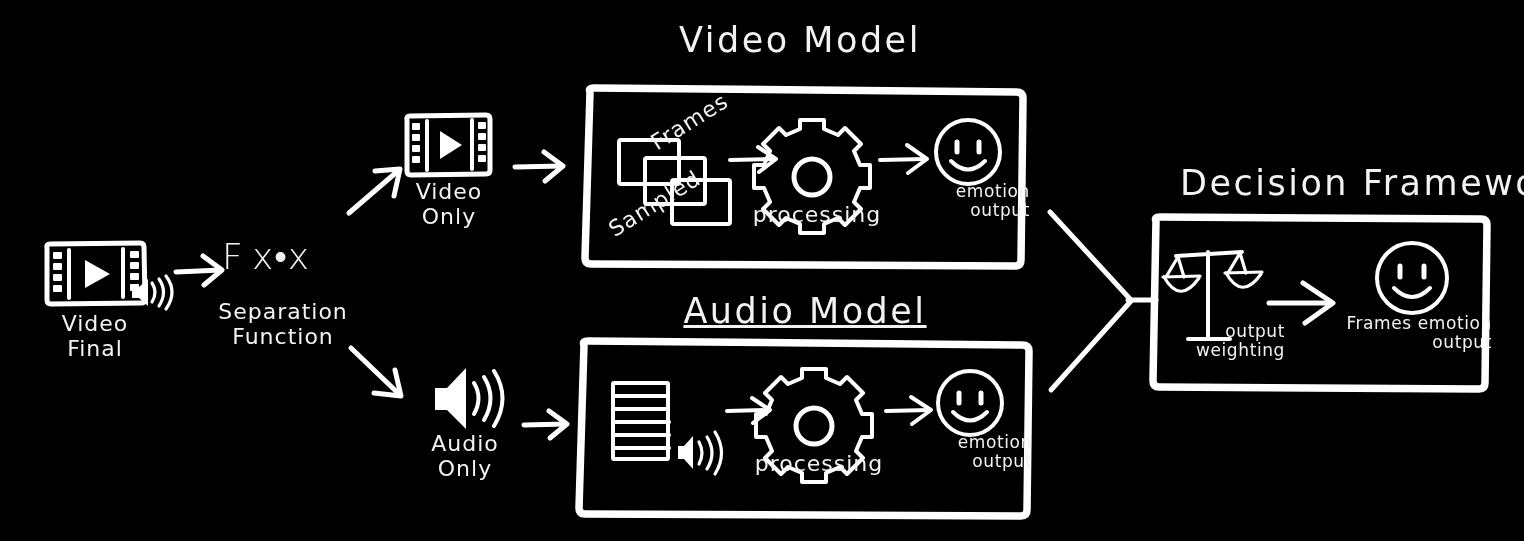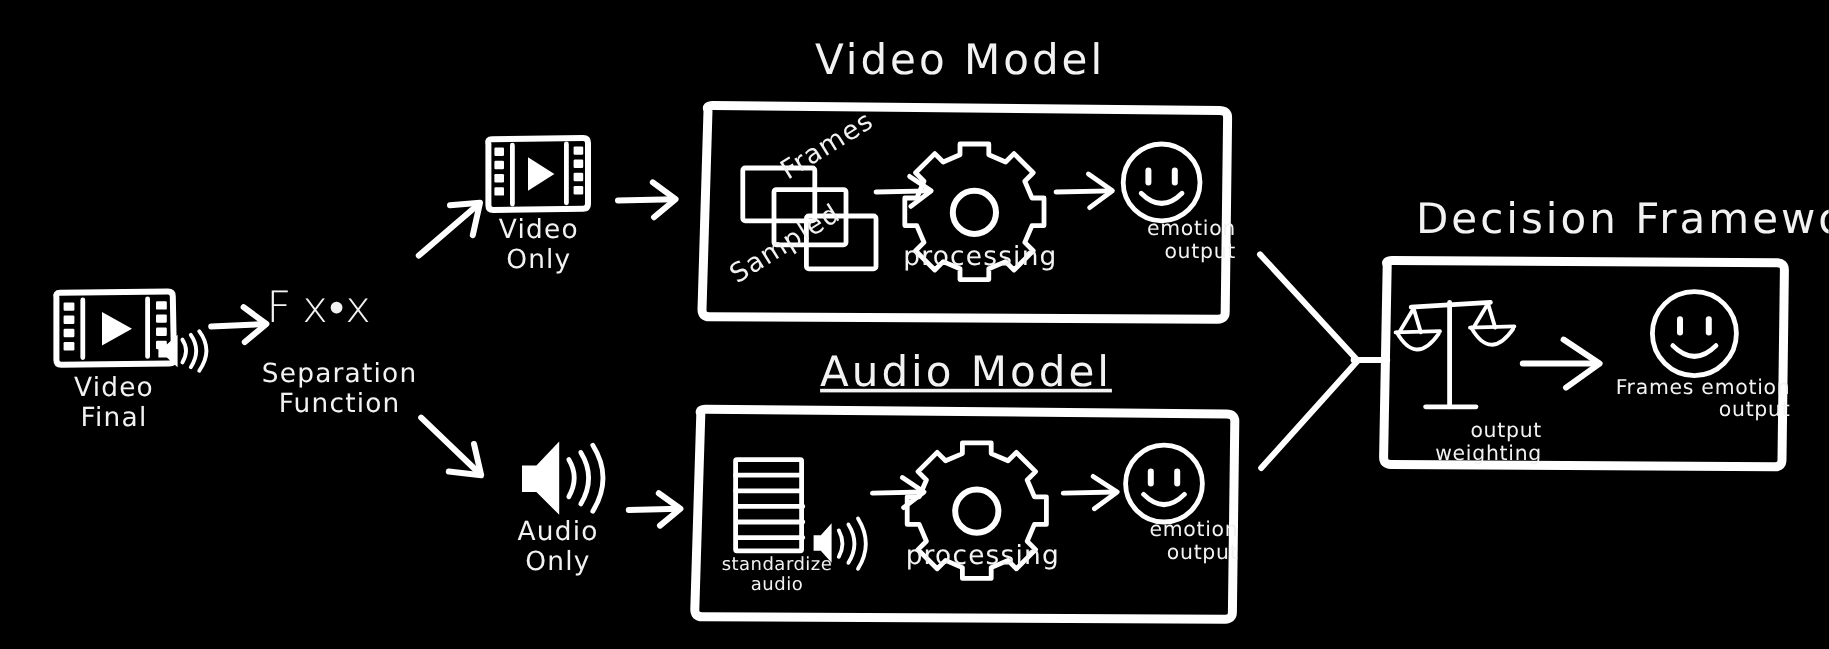--- a/index.html
+++ b/index.html
@@ -275,42 +275,40 @@
 
   <div class="lbl cap" style="left:208px; top:300px; width:150px;"><span>Separation</span>
 <span>Function</span></div>
 
   <div class="lbl cap" style="left:394px; top:180px; width:110px;"><span>Video</span>
 <span>Only</span></div>
 
   <div class="lbl cap" style="left:410px; top:432px; width:110px;"><span>Audio</span>
 <span>Only</span></div>
 
-  <div class="lbl title" style="left:600px; top:32px; width:400px;">Video Model</div>
+  <div class="lbl title" style="left:600px; top:21px; width:400px;">Video Model</div>
 
   <div class="lbl cap rot-p" style="left:625px; top:110px; width:130px; transform:rotate(-32deg);">Frames</div>
 
   <div class="lbl cap rot-n" style="left:585px; top:192px; width:140px; transform:rotate(-32deg);">Sampled</div>
 
   <div class="lbl cap" style="left:747px; top:203px; width:140px;">processing</div>
 
   <div class="lbl cap-sm" style="left:915px; top:182px; width:115px;"><span>emotion</span>
 <span>output</span></div>
 
   <div class="lbl title" style="left:605px; top:292px; width:400px;text-decoration:underline;">Audio Model</div>
 
-  <div class="lbl cap-xs" style="left:585px; top:462px; width:125px;"><span>standardize</span>
-<span>audio</span></div>
 
   <div class="lbl cap" style="left:749px; top:452px; width:140px;">processing</div>
 
   <div class="lbl cap-sm" style="left:917px; top:433px; width:115px;"><span>emotion</span>
 <span>output</span></div>
 
   <div class="lbl title" style="left:1180px; top:164px; width:320px;">Decision Framework</div>
 
-  <div class="lbl cap-sm" style="left:1155px; top:350px; width:130px;"><span>output</span>
+  <div class="lbl cap-sm" style="left:1155px; top:322px; width:130px;"><span>output</span>
 <span>weighting</span></div>
 
   <div class="lbl cap-sm" style="left:1337px; top:314px; width:155px;"><span>Frames emotion</span>
 <span>output</span></div>
 
 </div>
 
 </body></html>

